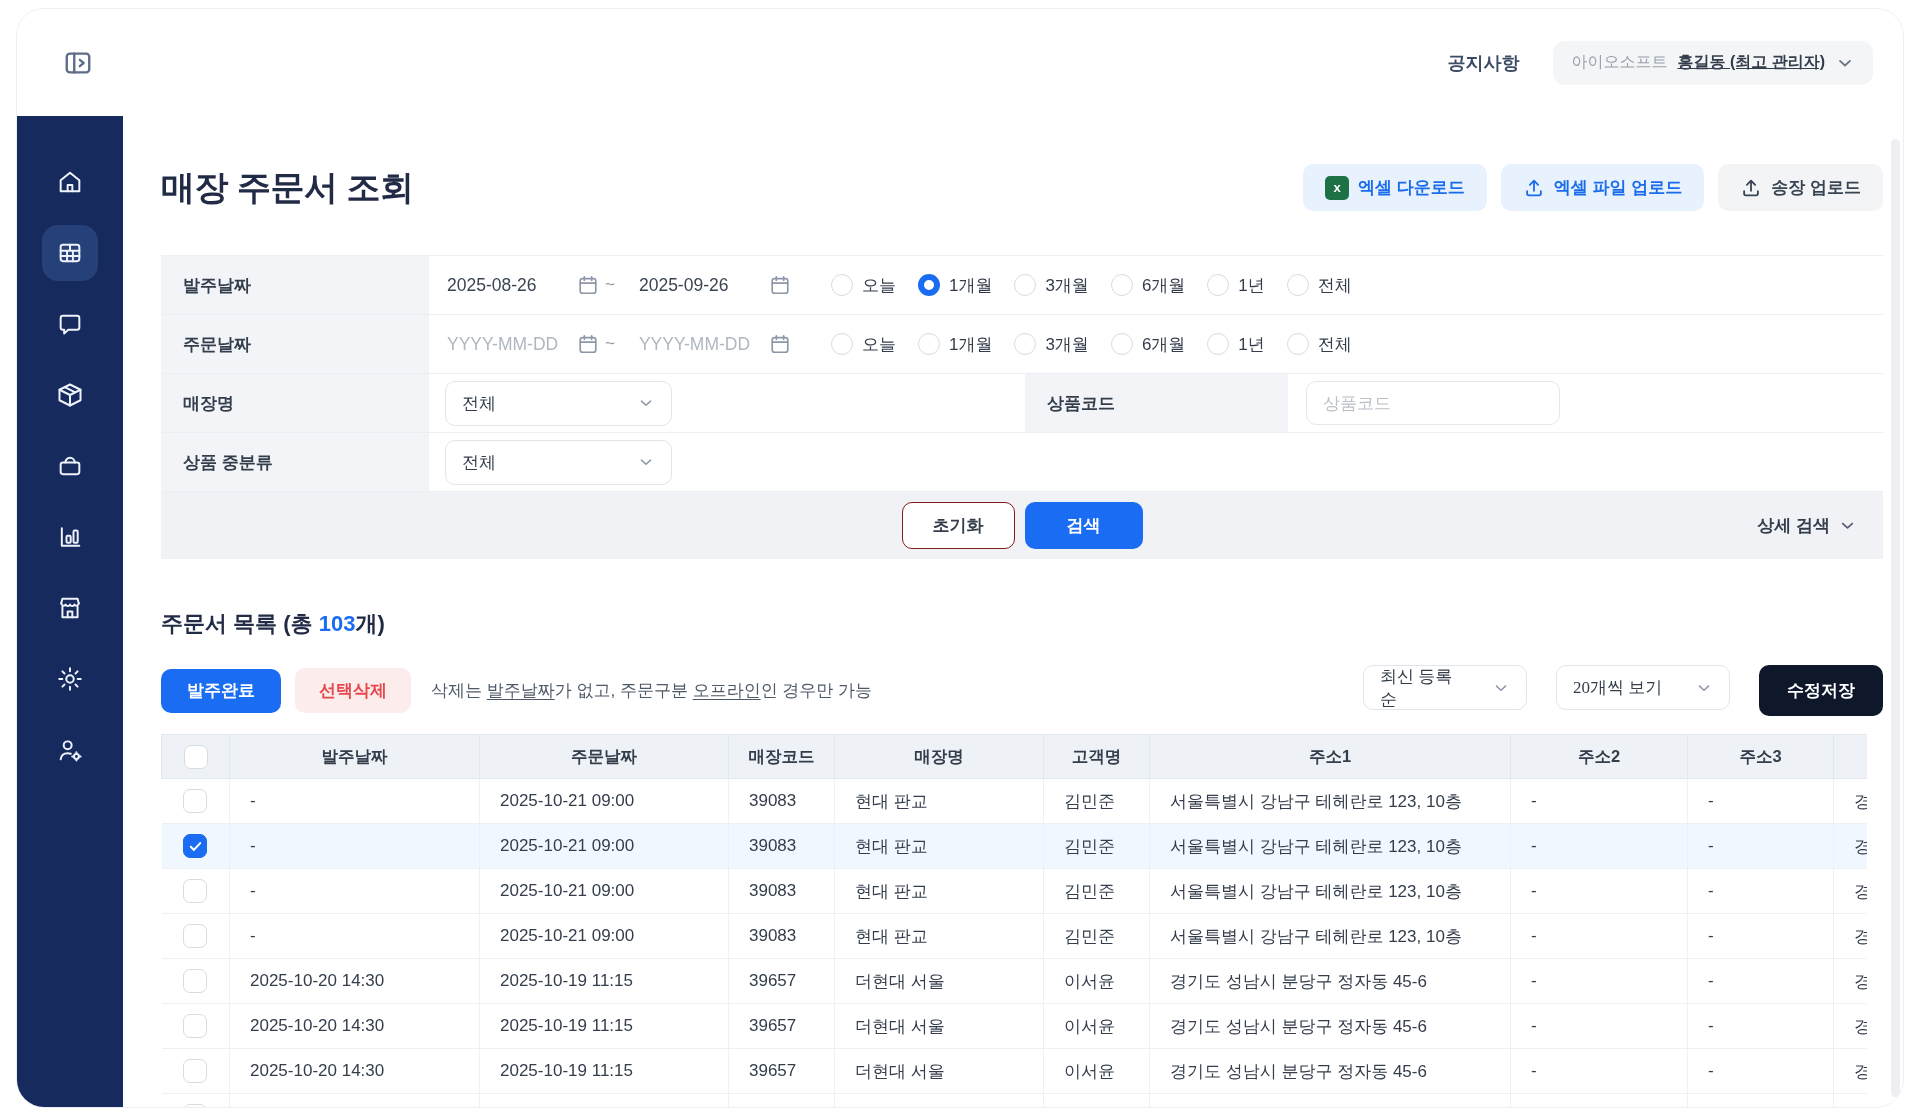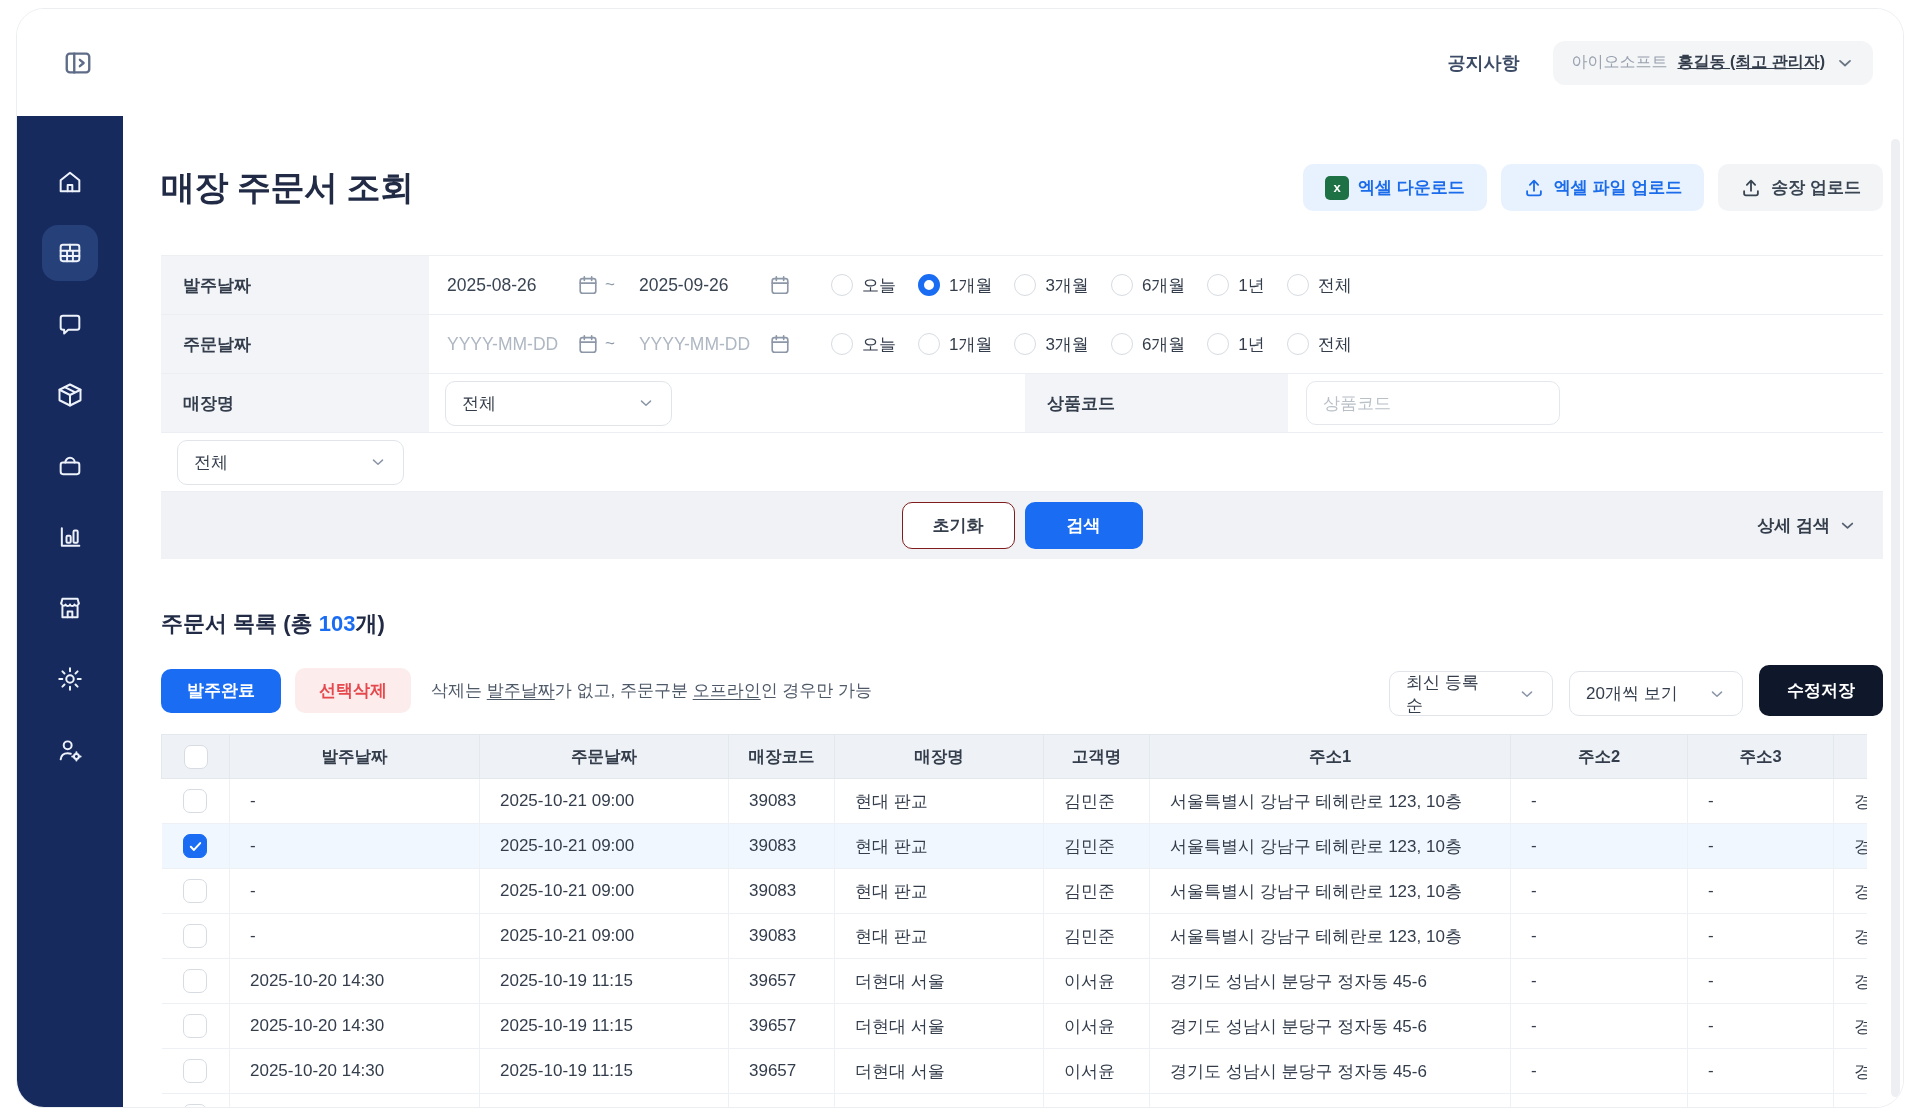--- a/index.html
+++ b/index.html
@@ -56,21 +56,21 @@
   .advanced .chev { color:#566072; display:flex; }
 
   
   .list-title { margin-top:50px; font-size:22px; font-weight:800; color:#222B45; }
   .list-count { color:#1A6DF2; }
   .action-row { margin-top:26px; display:flex; align-items:center; }
   .btn-complete { background:#1A6DF2; color:#fff; height:44px; padding:0 26px; }
   .btn-delete { background:#FDECEC; color:#E5484D; height:45px; padding:0 24px; margin-left:14px; }
   .helper { margin-left:20px; font-size:17px; color:#4E5968; }
   .helper .u { text-decoration:underline; text-underline-offset:3px; }
-  .action-right { margin-left:auto; display:flex; align-items:flex-end; gap:16px; }
+  .action-right { margin-left:auto; display:flex; align-items:flex-start; gap:29px;font-family:Liberation Serif, serif; }
   .sel-small { height:45px; border:1px solid #E1E5EA; border-radius:10px; display:flex; align-items:center; padding:0 16px; font-size:17px; color:#333D4B; background:#fff; cursor:pointer; gap:24px; }
   .sel-small .chev { color:#8C97A7; display:flex; margin-left:auto; }
   .btn-save { background:#0f172a; color:#fff; height:51px; padding:0 28px; }
 
   
   .table-wrap { margin-top:18px; width:1706px; overflow:hidden; }
   table.orders { border-collapse:collapse; table-layout:fixed; width:1752px; }
   .orders th { height:44px; background:#EEF2F6; font-size:16.5px; font-weight:600; color:#333D4B; text-align:center; border:1px solid #E3E8ED; border-left:none; }
   .orders th:first-child { border-left:1px solid #E3E8ED; }
   .orders td { height:45px; font-size:17px; color:#333D4B; text-align:left; padding-left:20px; border-bottom:1px solid #EDF0F4; border-right:1px solid #EDF0F4; background:#fff; white-space:nowrap; overflow:hidden; }
@@ -318,20 +318,21 @@
             </span>
           </div>
           <div class="inline-label">상품코드</div>
           <div class="text-input">
             <span>상품코드</span>
           </div>
         </div>
       </div>
 
       <div class="f-row">
+        <div class="f-label">상품 중분류</div>
         <div class="f-content">
           <div class="select-box">
             <span>전체</span>
             <span class="chev">
               <svg viewBox="0 0 24 24" width="18" height="18" fill="none" stroke="currentColor" stroke-width="2" stroke-linecap="round" stroke-linejoin="round">
                   <path d="M6 9.5l6 5.5 6-5.5"></path>
                 </svg>
             </span>
           </div>
         </div>

